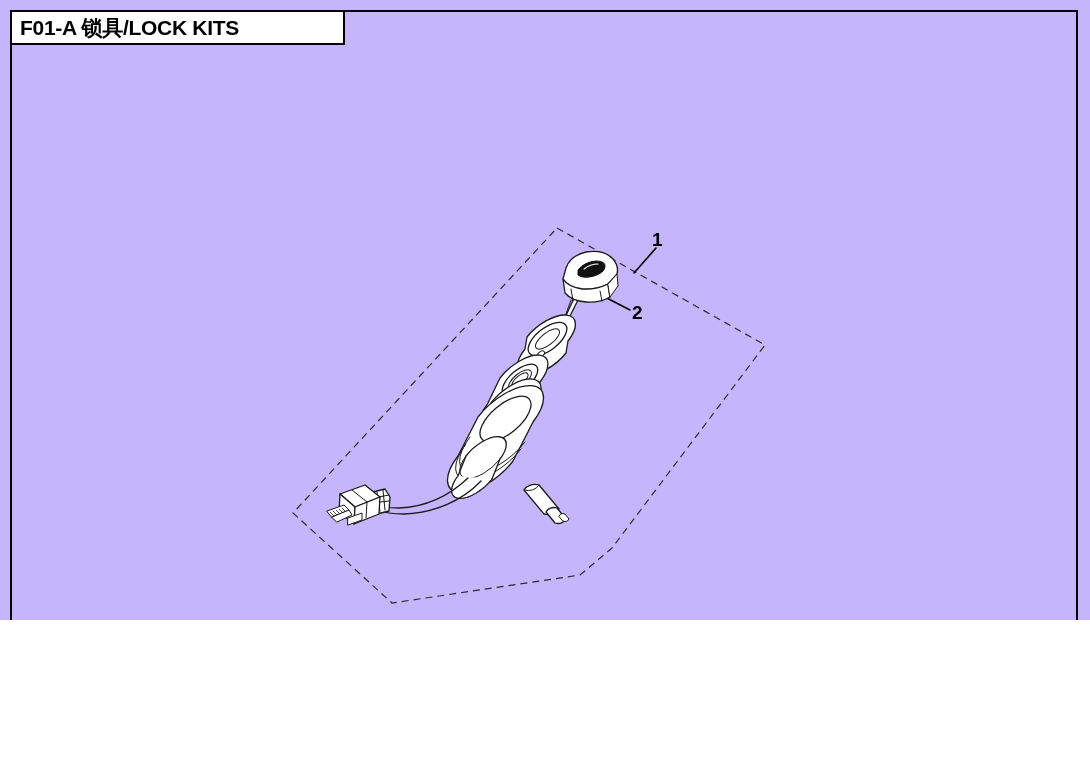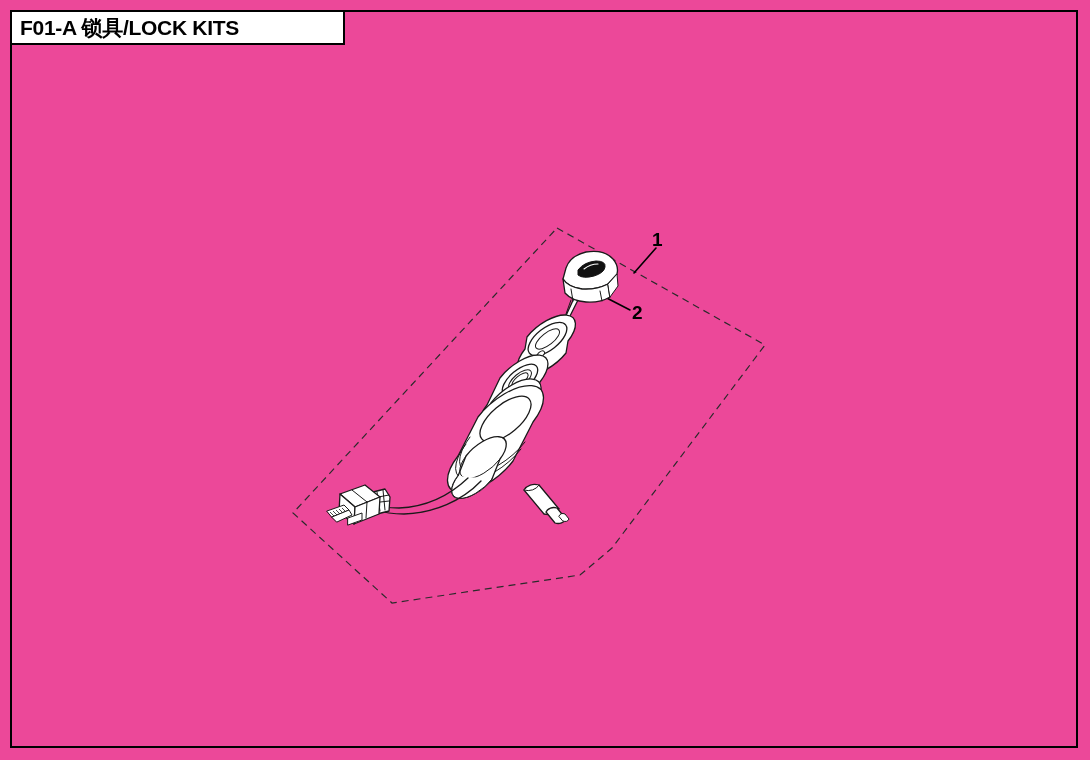--- a/index.html
+++ b/index.html
@@ -6,22 +6,22 @@
     margin: 0;
     padding: 0;
     background: #ffffff;
   }
   body {
     font-family: "Liberation Sans", sans-serif;
   }
   #page {
     position: relative;
     width: 1090px;
-    height: 760px;
-    background: #ec4899;
+    height: 620px;
+    background: #c4b5fd;
     overflow: hidden;
   }
   #page-border {
     position: absolute;
     left: 10px;
     top: 10px;
     width: 1068px;
     height: 738px;
     border: 2px solid #000000;
     box-sizing: border-box;

